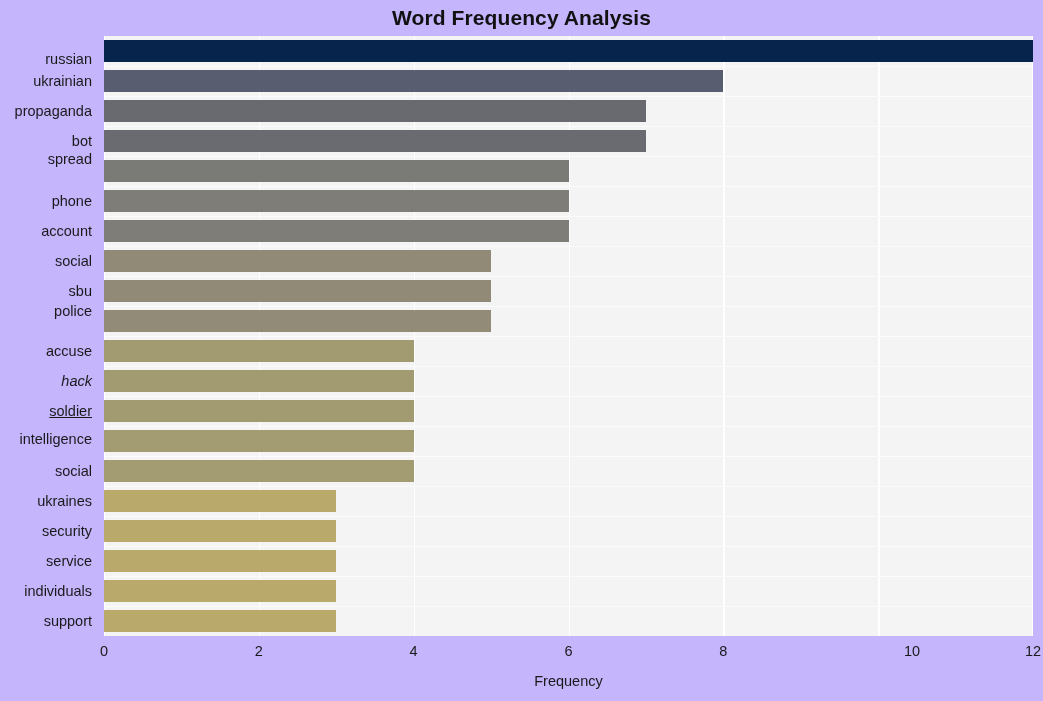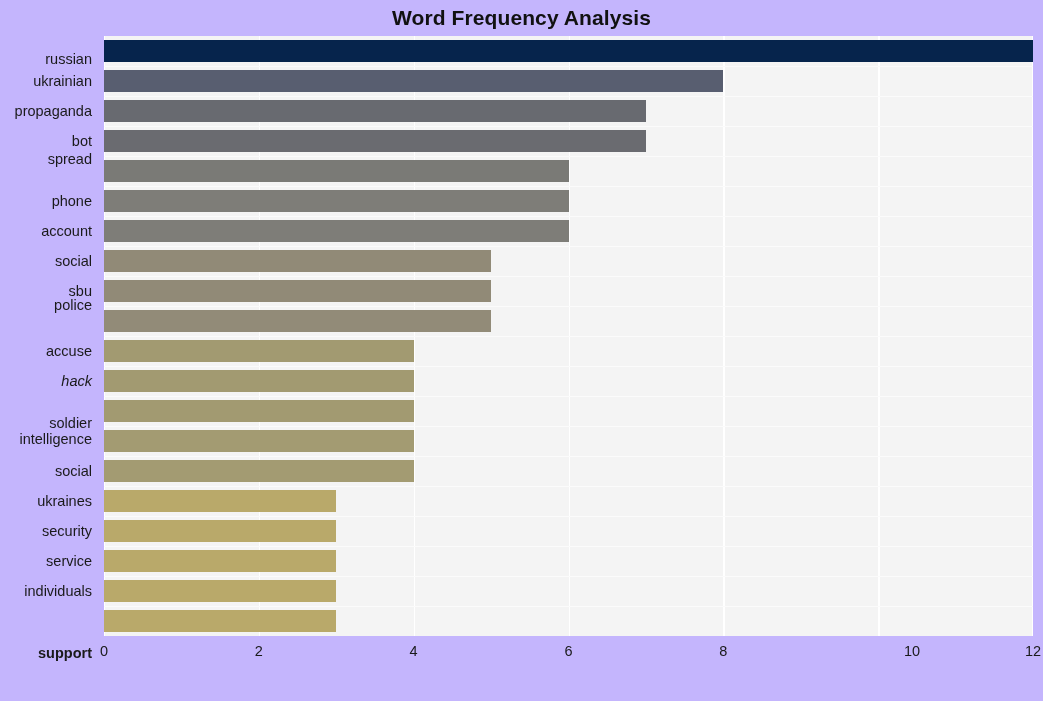--- a/index.html
+++ b/index.html
@@ -135,31 +135,31 @@
   <div id="y-axis">
       <div class="ytick" style="top: 12px;">russian</div>
       <div class="ytick" style="top: 34px;">ukrainian</div>
       <div class="ytick" style="top: 64px;">propaganda</div>
       <div class="ytick" style="top: 94px;">bot</div>
       <div class="ytick" style="top: 112px;">spread</div>
       <div class="ytick" style="top: 154px;">phone</div>
       <div class="ytick" style="top: 184px;">account</div>
       <div class="ytick" style="top: 214px;">social</div>
       <div class="ytick" style="top: 244px;">sbu</div>
-      <div class="ytick" style="top: 258px;">police</div>
+      <div class="ytick" style="top: 264px;">police</div>
       <div class="ytick" style="top: 304px;">accuse</div>
       <div class="ytick" style="top: 334px; font-style: italic;">hack</div>
-      <div class="ytick" style="top: 376px;">soldier</div>
+      <div class="ytick" style="top: 364px; text-decoration: underline;">soldier</div>
       <div class="ytick" style="top: 392px;">intelligence</div>
       <div class="ytick" style="top: 424px;">social</div>
       <div class="ytick" style="top: 454px;">ukraines</div>
       <div class="ytick" style="top: 484px;">security</div>
       <div class="ytick" style="top: 514px;">service</div>
       <div class="ytick" style="top: 544px;">individuals</div>
-      <div class="ytick" style="top: 606px; font-weight: bold;">support</div>
+      <div class="ytick" style="top: 574px;">support</div>
     </div>
 
   <div id="plot-area">
       <div class="gridline-v" style="left: 0px;"></div>
       <div class="gridline-v" style="left: 154.833px;"></div>
       <div class="gridline-v" style="left: 309.667px;"></div>
       <div class="gridline-v" style="left: 464.5px;"></div>
       <div class="gridline-v" style="left: 619.333px;"></div>
       <div class="gridline-v" style="left: 774.167px;"></div>
       <div class="gridline-v" style="left: 927.6px;"></div>
@@ -207,14 +207,15 @@
   <div id="x-axis">
       <div class="xtick" style="left: 0px;">0</div>
       <div class="xtick" style="left: 154.833px;">2</div>
       <div class="xtick" style="left: 309.667px;">4</div>
       <div class="xtick" style="left: 464.5px;">6</div>
       <div class="xtick" style="left: 619.333px;">8</div>
       <div class="xtick" style="left: 808px;">10</div>
       <div class="xtick" style="left: 929px;">12</div>
     </div>
 
+  <div id="x-axis-label">Frequency</div>
 
 </div>
 
 </body></html>

